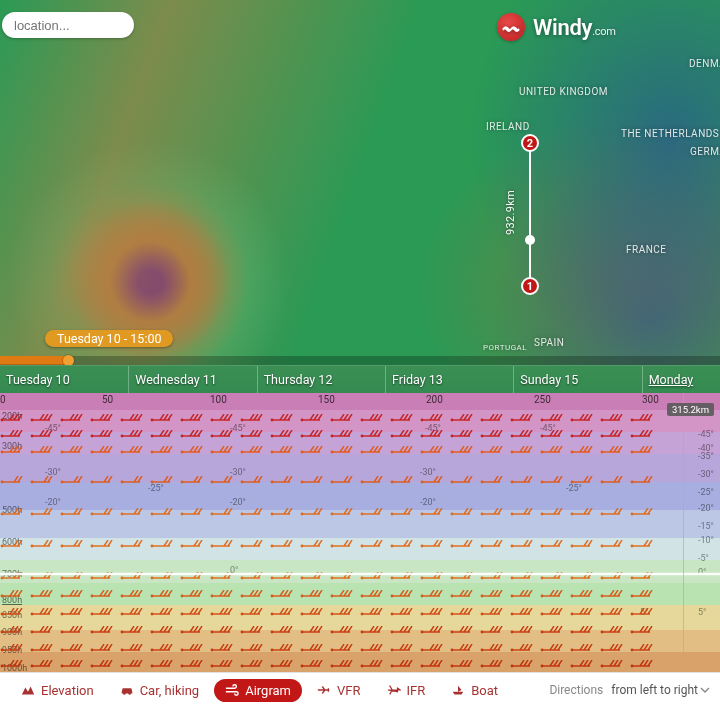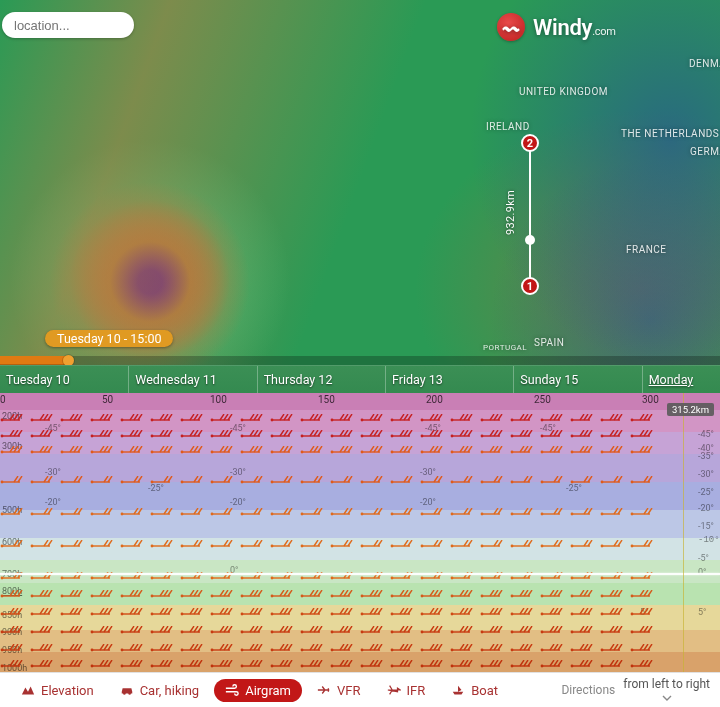--- a/index.html
+++ b/index.html
@@ -173,21 +173,21 @@
   }
   .tool {
     display: flex; align-items: center; gap: 6px;
     padding: 4px 11px; border-radius: 13px; cursor: pointer;
     color: #a83232;
   }
   .tool.active { background: #c21717; color: #fff; }
   .tool .ic { width: 14px; height: 14px; display: flex; align-items: center; justify-content: center; }
   .spacer { flex: 1; }
   .dir-label { color: #888; font-size: 12px; margin-right: 4px; }
-  .dir-select { color: #555; font-size: 12px; display: flex; align-items: center; gap: 2px; cursor: pointer; flex-direction: column; }
+  .dir-select { color: #555; font-size: 12px; display: flex; align-items: center; gap: 2px; cursor: pointer; }
 </style>
 </head>
 <body>
 <div class="app">
 
   <div class="map">
     <div class="search">
       <input placeholder="location..." style="">
     </div>
     <div class="logo">
@@ -241,21 +241,21 @@
         <span style="left: 426px;">200</span>
         <span style="left: 534px;">250</span>
         <span style="left: 642px;">300</span>
       </div>
     <div id="press-labels">
         <div class="press-label" style="top: 18px;">200h</div>
         <div class="press-label" style="top: 48px;">300h</div>
         <div class="press-label" style="top: 112px;">500h</div>
         <div class="press-label" style="top: 144px;">600h</div>
         <div class="press-label" style="top: 176px;">700h</div>
-        <div class="press-label" style="top: 193px; text-decoration: underline;">800h</div>
+        <div class="press-label" style="top: 202px; text-decoration: underline;">800h</div>
         <div class="press-label" style="top: 217px;">850h</div>
         <div class="press-label" style="top: 234px;">900h</div>
         <div class="press-label" style="top: 252px;">950h</div>
         <div class="press-label" style="top: 270px;">1000h</div>
       </div>
     <div id="deg-labels">
         <div class="deg-label" style="left: 45px; top: 30px;">-45°</div>
         <div class="deg-label" style="left: 230px; top: 30px;">-45°</div>
         <div class="deg-label" style="left: 425px; top: 30px;">-45°</div>
         <div class="deg-label" style="left: 540px; top: 30px;">-45°</div>
@@ -267,21 +267,21 @@
         <div class="deg-label" style="left: 420px; top: 74px;">-30°</div>
         <div class="deg-label" style="left: 698px; top: 76px;">-30°</div>
         <div class="deg-label" style="left: 148px; top: 90px;">-25°</div>
         <div class="deg-label" style="left: 566px; top: 90px;">-25°</div>
         <div class="deg-label" style="left: 698px; top: 94px;">-25°</div>
         <div class="deg-label" style="left: 45px; top: 104px;">-20°</div>
         <div class="deg-label" style="left: 230px; top: 104px;">-20°</div>
         <div class="deg-label" style="left: 420px; top: 104px;">-20°</div>
         <div class="deg-label" style="left: 698px; top: 110px;">-20°</div>
         <div class="deg-label" style="left: 698px; top: 128px;">-15°</div>
-        <div class="deg-label" style="left: 698px; top: 142px; font-family: Liberation Mono, monospace;">-10°</div>
+        <div class="deg-label" style="left: 698px; top: 142px;">-10°</div>
         <div class="deg-label" style="left: 698px; top: 160px;">-5°</div>
         <div class="deg-label" style="left: 230px; top: 172px;">0°</div>
         <div class="deg-label" style="left: 698px; top: 174px;">0°</div>
         <div class="deg-label" style="left: 640px; top: 214px;">5°</div>
         <div class="deg-label" style="left: 698px; top: 214px;">5°</div>
       </div>
     <div id="barbs">
         <div class="barb-row" style="top: 20px;">
           <svg width="28" height="12" viewBox="0 0 28 12">
             <line x1="2" y1="6" x2="20" y2="6" stroke="#c62020" stroke-width="1.4"></line>

